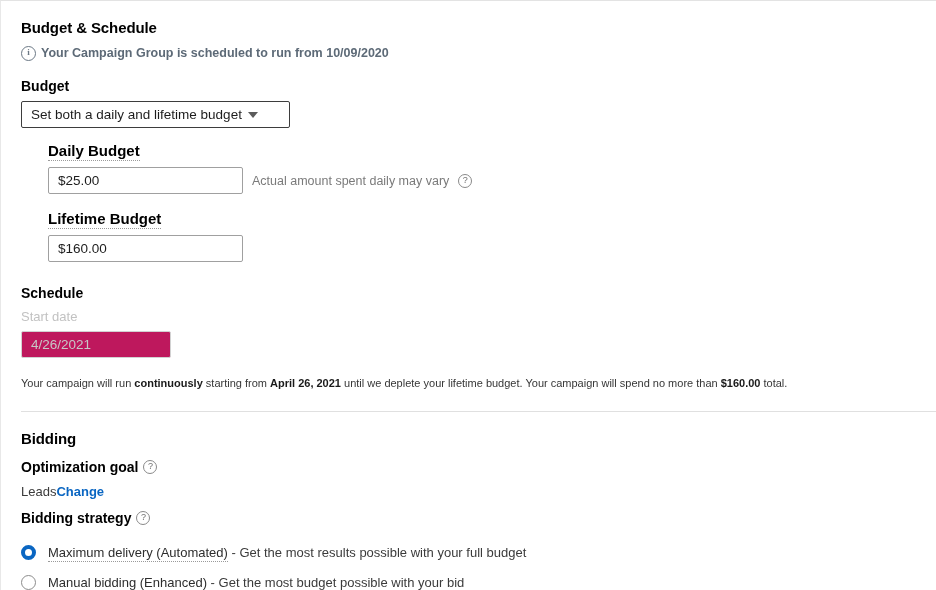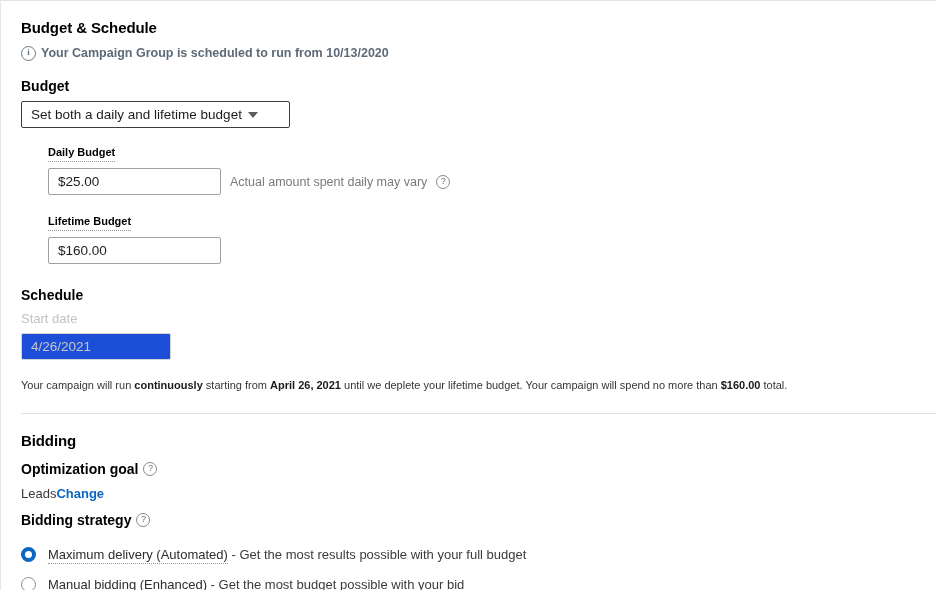--- a/index.html
+++ b/index.html
@@ -41,21 +41,21 @@
   }
 
   .field-label {
     font-size: 14px;
     font-weight: bold;
     color: #000000;
     line-height: 16px;
   }
 
   .sub-label {
-    font-size: 11px;
+    font-size: 15px;
     font-weight: bold;
     color: #000000;
     line-height: 16px;
     border-bottom: 1px dotted #9a9a9a;
     display: inline-block;
     padding-bottom: 1px;
     cursor: help;
   }
 
   
@@ -132,35 +132,35 @@
   }
 
   .indent { margin-left: 27px; }
 
   .daily-wrap { margin-top: 14px; }
   .lifetime-wrap { margin-top: 16px; }
 
   .input-row { display: flex; align-items: center; gap: 9px; margin-top: 6px; }
 
   .text-input {
-    width: 173px;
+    width: 195px;
     height: 27px;
     box-sizing: border-box;
     border: 1px solid #a0a0a0;
     border-radius: 2px;
     background: #ffffff;
     font-family: "Liberation Sans", sans-serif;
     font-size: 13.5px;
     color: #1d1d1d;
     padding: 0 9px;
     outline: none;
   }
   .text-input:disabled {
     color: #c7c7c7;
-    background: #1d4ed8;
+    background: #be185d;
     border-color: #d2d2d2;
     -webkit-text-fill-color: #c7c7c7;
   }
   .hint-text {
     font-size: 12.5px;
     color: #7a7a7a;
     display: flex;
     align-items: center;
     gap: 9px;
   }
@@ -257,21 +257,21 @@
 
 <div id="page">
   <div class="inner">
 
     <div class="section-title">Budget &amp; Schedule</div>
 
     <div class="info-row">
       <span class="icon-circle">
           <span>i</span>
         </span>
-      <span class="info-text">Your Campaign Group is scheduled to run from 10/13/2020</span>
+      <span class="info-text">Your Campaign Group is scheduled to run from 10/09/2020</span>
     </div>
 
     <div class="budget-label-wrap">
       <span class="field-label">Budget</span>
     </div>
 
     <div class="select-box">
       <span class="sel-text">Set both a daily and lifetime budget</span>
       <span class="caret"></span>
     </div>

